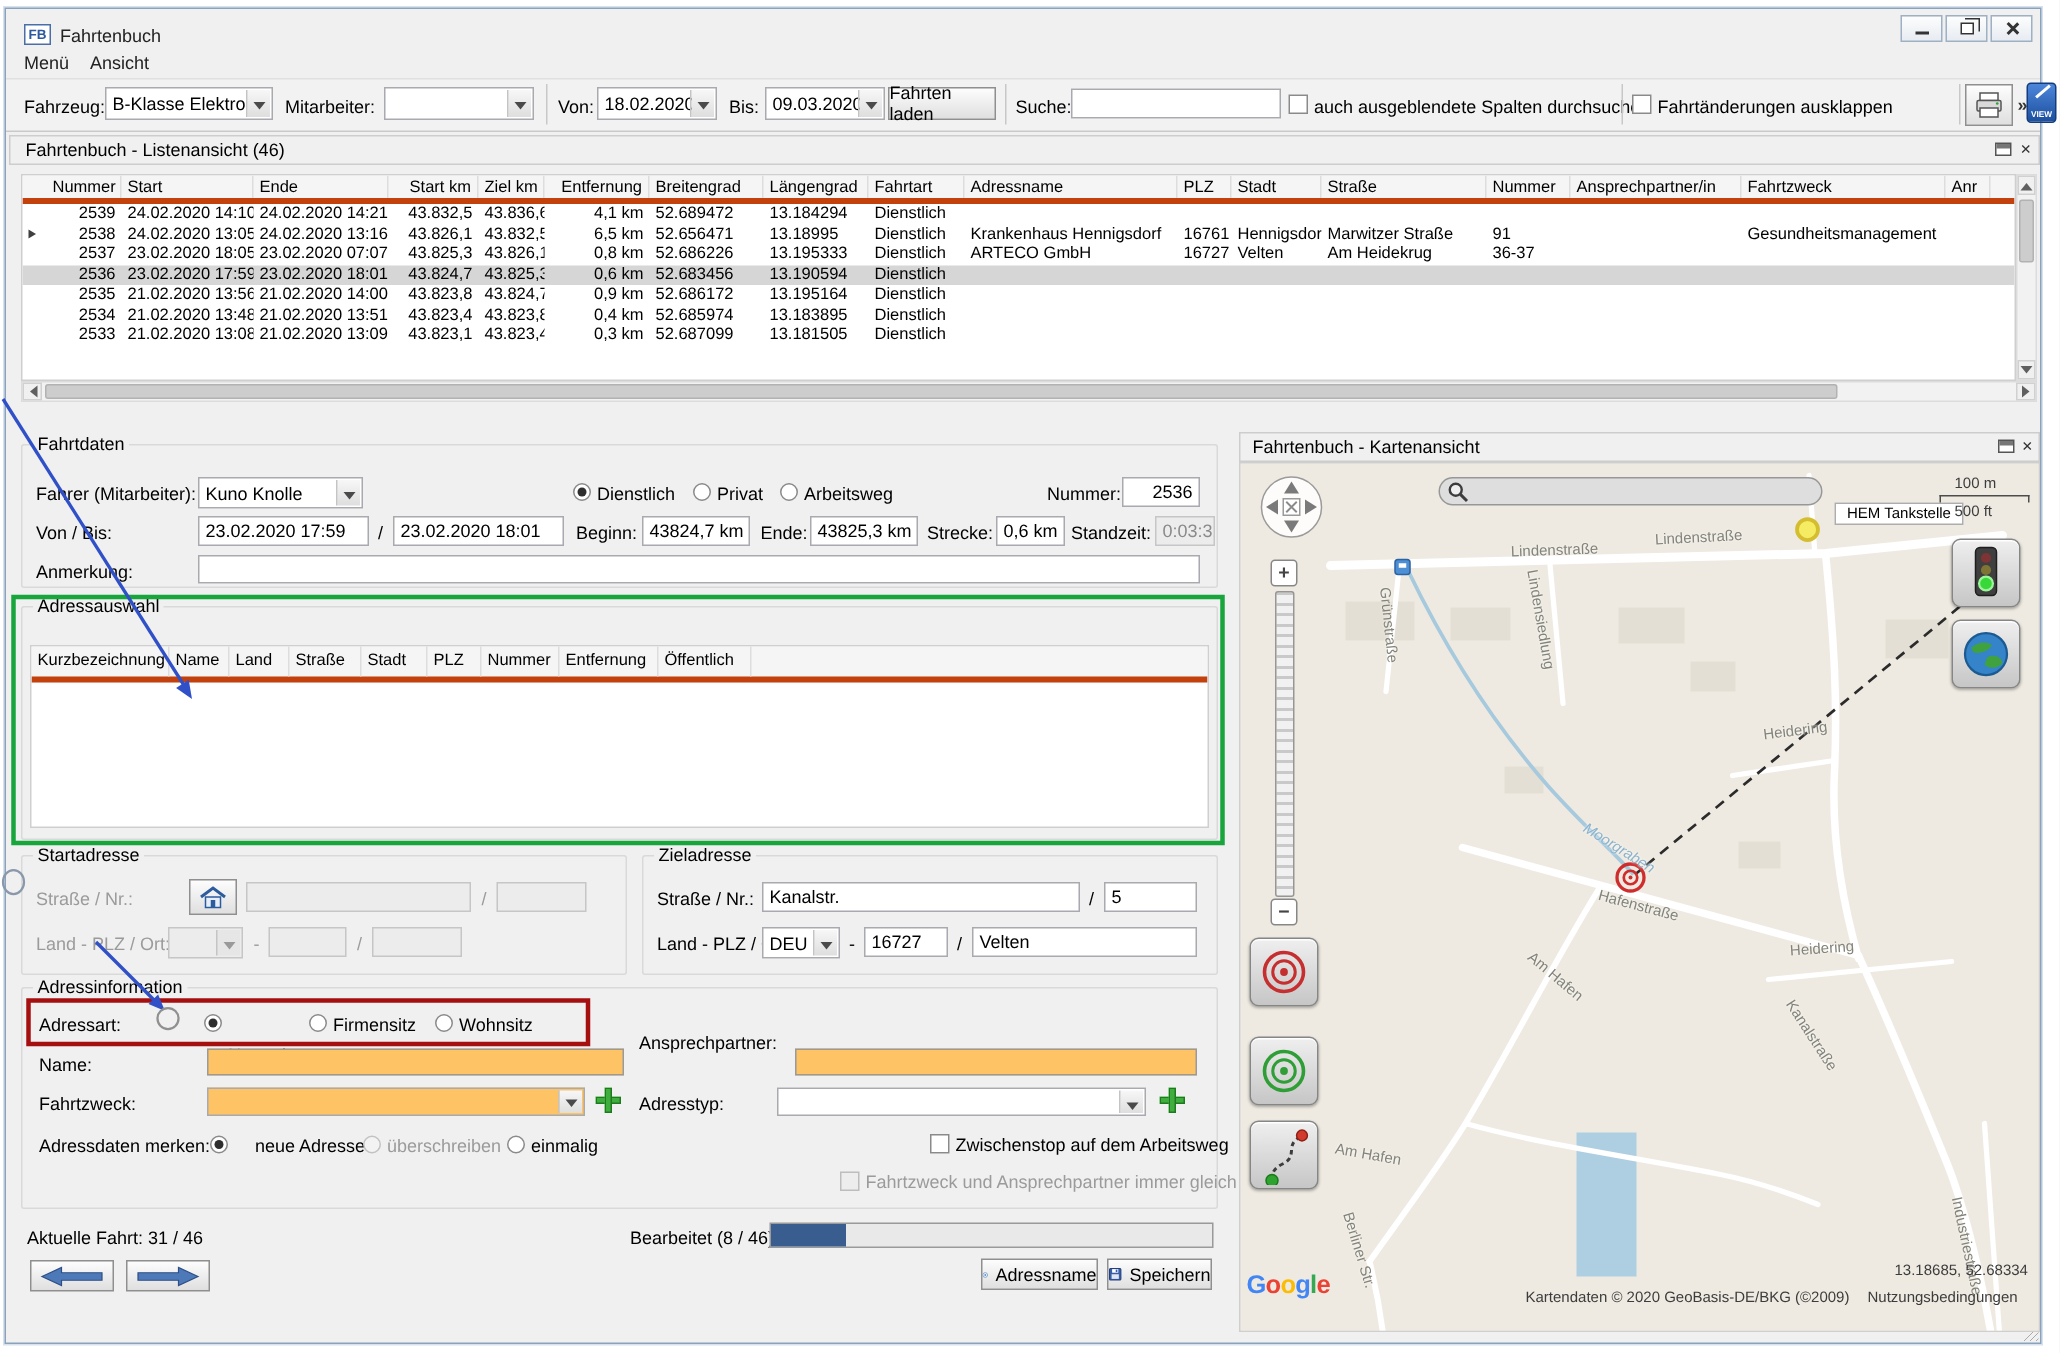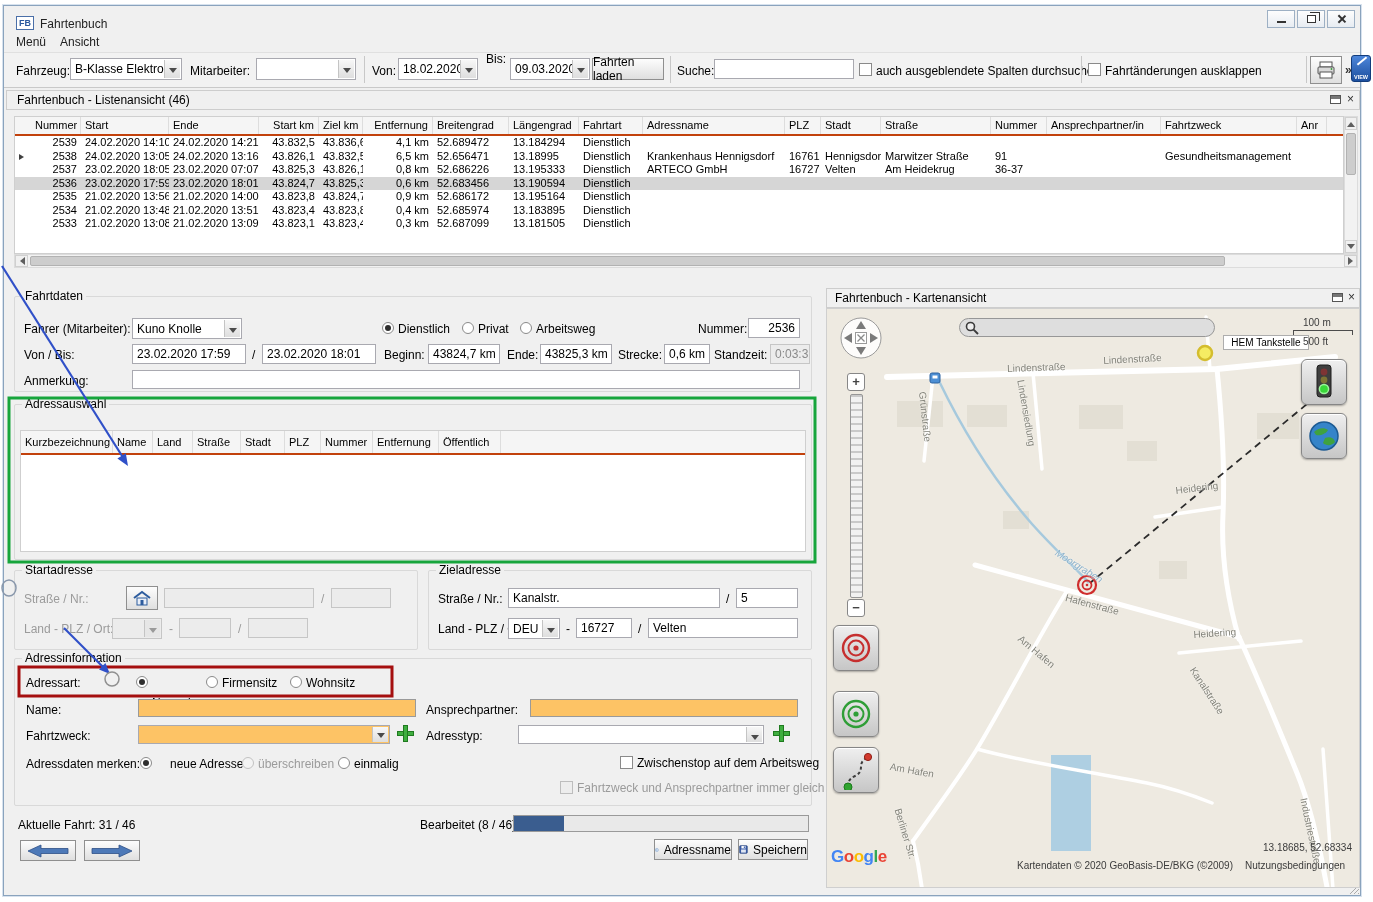--- a/index.html
+++ b/index.html
@@ -36,21 +36,21 @@
   .check.dis { background:#ededed; border-color:#bdbdbd; }
   .radio { position:absolute; width:12px; height:12px; border:1px solid #8a8a8a; border-radius:50%; background:#fff; }
   .radio.checked::after { content:''; position:absolute; left:2px; top:2px; width:6px; height:6px; border-radius:50%; background:#2e2e2e; }
   .radio.dis { border-color:#c2c2c2; background:#f3f3f3; }
   .sep { position:absolute; top:56px; width:1px; height:27px; background:#c8c8c8; }
   .phdr { position:absolute; height:20px; background:#f0f0f0; border:1px solid #cdcdcd; font-size:12px; }
   .pin-ic { position:absolute; width:11px; height:9px; border:1px solid #555; background:#fff; }
   .pin-ic::before { content:''; position:absolute; left:0; top:0; width:9px; height:2.5px; background:#777; }
   .x-txt { position:absolute; font-size:12px; color:#333; line-height:12px; }
   .tbl { position:absolute; background:#fff; border:1px solid #cfcfcf; overflow:hidden; }
-  .thead { display:flex; background:#f5f5f5; border-bottom:2px solid #c2410c; font-size:11px; }
+  .thead { display:flex; background:#f5f5f5; border-bottom:4px solid #c2410c; font-size:11px; }
   .th { border-right:1px solid #ddd; padding:2px 4px 0 4px; white-space:nowrap; overflow:hidden; flex:none; }
   .tr { display:flex; height:13.5px; font-size:11px; line-height:13.5px; }
   .tr.sel { background:#d6d6d6; }
   .td { padding:0 4px; white-space:nowrap; overflow:hidden; flex:none; }
   .ar { text-align:right; }
   .gut { width:16px; flex:none; text-align:center; }
   .rowmark { display:inline-block; width:0; height:0; border:3.5px solid transparent; border-left:5.5px solid #3f3f3f; margin-top:3px; }
   .vsb,.hsb { position:absolute; background:#f2f2f2; border:1px solid #dcdcdc; }
   .sb-btn { position:absolute; background:#f0f0f0; border:1px solid #d0d0d0; display:flex; align-items:center; justify-content:center; }
   .t-up { width:0;height:0;border:4px solid transparent;border-bottom:5px solid #5f5f5f;margin-top:-3px; }
@@ -115,21 +115,21 @@
 <div class="combo" style="left:256px;top:58px;width:100px;">
   <span></span>
     <span class="arr"></span>
 </div>
 <div class="sep" style="left:364px;"></div>
 <span class="lbl" style="left:372px;top:64px;">Von:</span>
 <div class="combo" style="left:398px;top:58px;width:80px;">
   <span>18.02.2020</span>
     <span class="arr"></span>
 </div>
-<span class="lbl" style="left:486px;top:52px;">Bis:</span>
+<span class="lbl" style="left:486px;top:64px;">Bis:</span>
 <div class="combo" style="left:510px;top:58px;width:80px;">
   <span>09.03.2020</span>
     <span class="arr"></span>
 </div>
 <div class="btn" style="left:592px;top:58px;width:72px;height:22px;">Fahrten laden</div>
 <div class="sep" style="left:670px;"></div>
 <span class="lbl" style="left:677px;top:64px;">Suche:</span>
 <div class="input" style="left:714px;top:59px;width:140px;"></div>
 <span class="check" style="left:859px;top:63px;"></span>
 <span class="lbl" style="left:876px;top:64px;">auch ausgeblendete Spalten durchsuchen</span>
@@ -430,21 +430,21 @@
 <span class="lbl" style="left:26px;top:676px;">Adressart:</span>
 <span class="radio checked" style="left:136px;top:676px;"></span>
 <span class="lbl" style="left:152px;top:676px;margin-top:20px;">Normal</span>
 <span class="radio" style="left:206px;top:676px;"></span>
 <span class="lbl" style="left:222px;top:676px;">Firmensitz</span>
 <span class="radio" style="left:290px;top:676px;"></span>
 <span class="lbl" style="left:306px;top:676px;">Wohnsitz</span>
 
 <span class="lbl" style="left:26px;top:703px;">Name:</span>
 <div class="input orange" style="left:138px;top:699px;width:278px;"></div>
-<span class="lbl" style="left:426px;top:703px;">Ansprechpartner:</span>
+<span class="lbl" style="left:426px;top:688px;">Ansprechpartner:</span>
 <div class="input orange" style="left:530px;top:699px;width:268px;"></div>
 
 <span class="lbl" style="left:26px;top:729px;">Fahrtzweck:</span>
 <div class="combo orange" style="left:138px;top:725px;width:252px;">
   <span></span>
     <span class="arr"></span>
 </div>
 <span class="plus-btn" style="left:396px;top:724px;"></span>
 <span class="lbl" style="left:426px;top:729px;">Adresstyp:</span>
 <div class="combo" style="left:518px;top:725px;width:246px;height:19px;">

